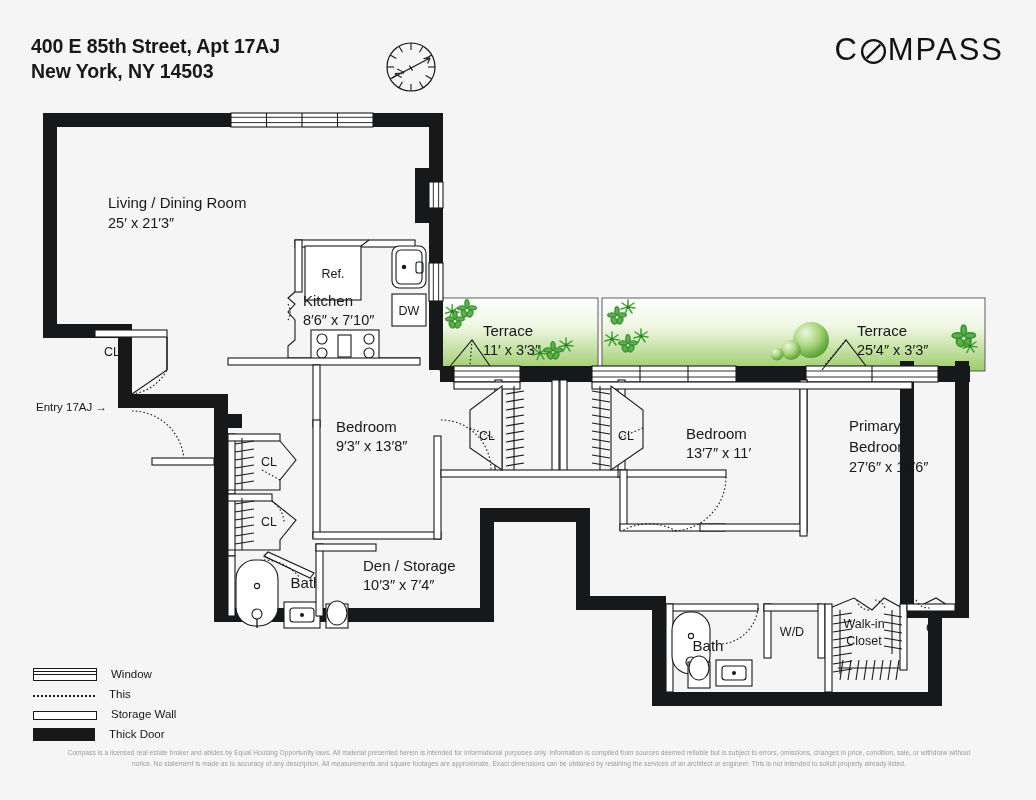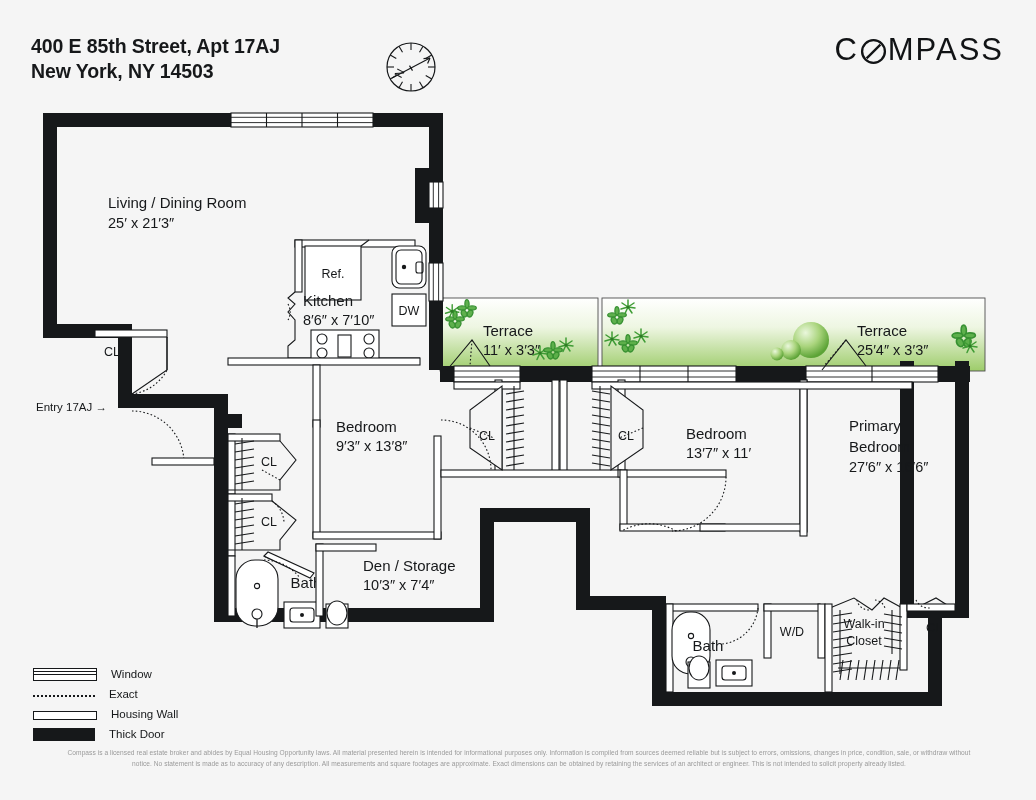--- a/index.html
+++ b/index.html
@@ -649,25 +649,25 @@
   </svg>
   </div>
 
   <div id="legend">
     <div class="legend-row">
       <div class="legend-swatch sw-window"></div>
       <div class="legend-label">Window</div>
     </div>
     <div class="legend-row">
       <div class="legend-swatch sw-door"></div>
-      <div class="legend-label">Exact</div>
+      <div class="legend-label">This</div>
     </div>
     <div class="legend-row">
       <div class="legend-swatch sw-interior"></div>
-      <div class="legend-label">Housing Wall</div>
+      <div class="legend-label">Storage Wall</div>
     </div>
     <div class="legend-row">
       <div class="legend-swatch sw-thick"></div>
       <div class="legend-label">Thick Door</div>
     </div>
   </div>
 
   <div id="disclaimer">Compass is a licensed real estate broker and abides by Equal Housing Opportunity laws. All material presented herein is intended for informational purposes only. Information is compiled from sources deemed reliable but is subject to errors, omissions, changes in price, condition, sale, or withdraw without notice. No statement is made as to accuracy of any description. All measurements and square footages are approximate. Exact dimensions can be obtained by retaining the services of an architect or engineer. This is not intended to solicit property already listed.</div>
 
 </div>

